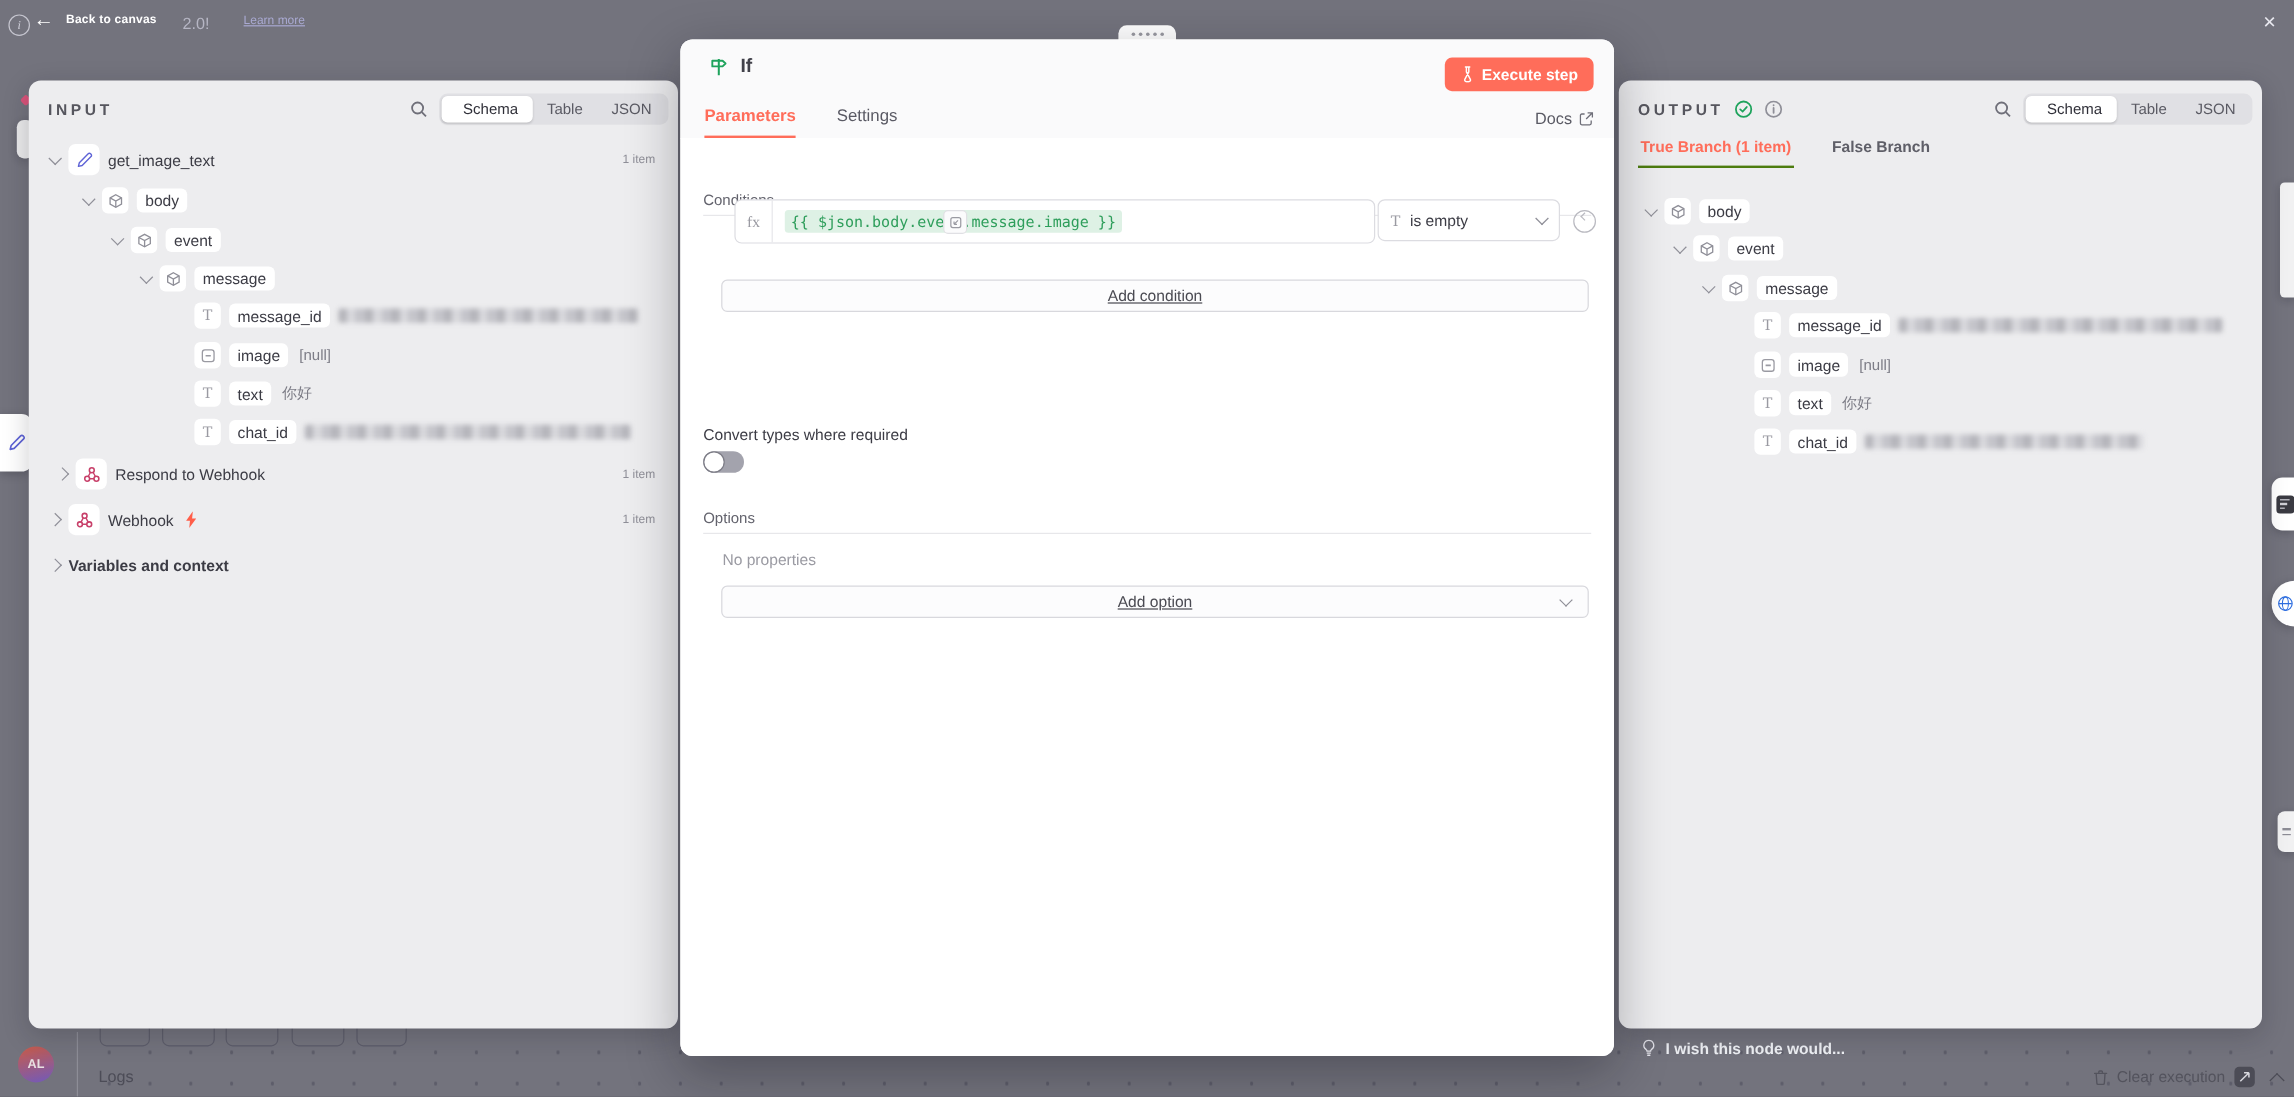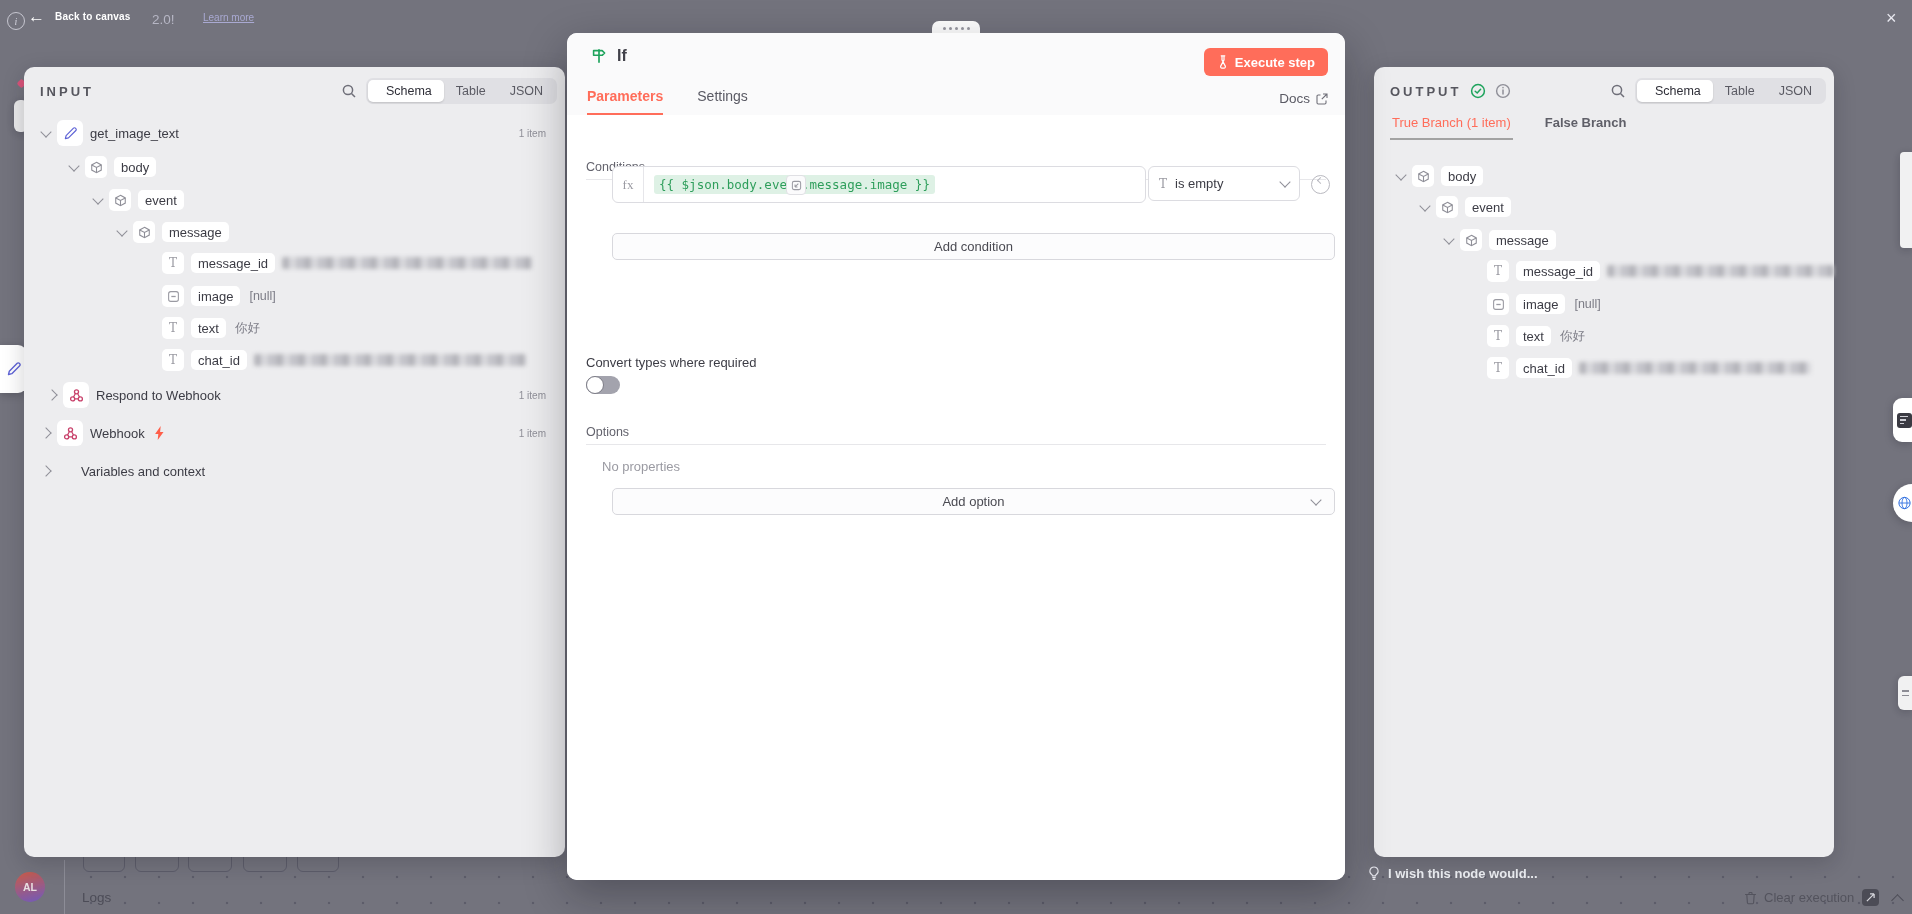--- a/index.html
+++ b/index.html
@@ -13,21 +13,21 @@
   .back-label{font-size:10px;font-weight:700;letter-spacing:.2px;}
   .close-x{position:absolute;left:1886px;top:8px;font-size:18px;color:#e9e9f0;cursor:pointer;}
   .info-circ{position:absolute;left:7px;top:12px;width:16px;height:16px;border:1.4px solid rgba(225,225,235,.75);border-radius:50%;color:rgba(225,225,235,.85);font-size:10px;display:flex;align-items:center;justify-content:center;font-family:"Liberation Serif",serif;font-style:italic;}
   .dotgrid{position:absolute;left:66px;top:856px;width:1846px;height:58px;background-image:radial-gradient(circle,rgba(42,42,62,.30) 1.4px,transparent 1.6px);background-size:34px 26px;background-position:8px 8px;}
   .ghostbtn{position:absolute;top:848px;height:22px;border:1.5px solid rgba(52,52,72,.35);border-radius:6px;z-index:1;}
   
   .peek{position:absolute;background:#fff;box-shadow:0 2px 8px rgba(20,20,30,.25);z-index:1;}
   
   .panel{position:absolute;top:67px;height:790px;background:#ededef;border-radius:10px;box-shadow:0 6px 22px rgba(18,18,28,.20);z-index:2;}
   #input-panel{left:24px;width:541px;}
-  #output-panel{left:1349px;width:460px;margin-left:25px;}
+  #output-panel{left:1349px;width:536px;}
   .phead{position:absolute;top:10px;left:16px;right:8px;height:28px;display:flex;align-items:center;gap:9px;}
   .ptitle{font-size:13px;font-weight:700;letter-spacing:3px;color:#56565e;}
   .spacer{flex:1;}
   .tg{display:flex;background:#e0e0e4;border-radius:7px;padding:2px;}
   .tg .t{padding:4px 12px;font-size:12.5px;color:#5a5a63;border-radius:5px;cursor:pointer;white-space:nowrap;}
   .tg .t.active{background:#fff;color:#2f2f38;box-shadow:0 1px 2px rgba(0,0,0,.14);padding-left:18px;}
   .hicon{display:flex;align-items:center;justify-content:center;}
   
   .trow{position:absolute;left:0;right:0;height:24px;display:flex;align-items:center;gap:7px;}
   .cv{width:7px;height:7px;border-right:1.6px solid #8f8f98;border-bottom:1.6px solid #8f8f98;display:inline-block;flex:none;}
@@ -37,21 +37,21 @@
   .ib.big{width:26px;height:26px;border-radius:6px;}
   .tglyph{font-family:"DejaVu Serif",serif;font-size:12px;color:#9a9aa2;}
   .np{background:#fff;border-radius:5px;padding:2.5px 7px;font-size:13px;color:#3c3c45;white-space:nowrap;}
   .nname{font-size:13px;color:#3c3c45;white-space:nowrap;}
   .tv{font-size:12.5px;color:#7c7c86;margin-left:2px;white-space:nowrap;}
   .redact{height:12px;border-radius:2px;background:repeating-linear-gradient(90deg,#b5b5bb 0 7px,#d8d8dc 7px 14px,#c4c4ca 14px 22px);filter:blur(2px);display:inline-block;}
   .cnt{position:absolute;right:19px;font-size:10px;color:#8f8f98;}
   
   .btabs{position:absolute;top:48px;left:16px;display:flex;gap:30px;}
   .btab{font-size:13px;color:#5f5f68;padding:0 2px 8px 2px;cursor:pointer;white-space:nowrap;font-weight:bold;}
-  .btab.active{color:#ff6d5a;font-weight:400;border-bottom:2px solid #a3a3a3;}
+  .btab.active{color:#ff6d5a;font-weight:700;border-bottom:2px solid #4d7c0f;}
   
   #ndv{position:absolute;left:567px;top:33px;width:778px;height:847px;background:#fff;border-radius:10px;box-shadow:0 14px 44px rgba(12,12,22,.32);z-index:3;}
   .drag-tab{position:absolute;left:932px;top:21px;width:48px;height:14px;background:#fff;border-radius:7px 7px 0 0;z-index:3;display:flex;align-items:center;justify-content:center;gap:3px;}
   .drag-tab i{width:3px;height:3px;border-radius:50%;background:#9a9aa2;}
   .mhead{position:absolute;top:0;left:0;right:0;height:82px;background:#fafafb;border-bottom:1px solid #e4e4e8;border-radius:10px 10px 0 0;}
   .mtitle-row{position:absolute;left:23px;top:14px;display:flex;align-items:center;gap:9px;}
   .mtitle{font-size:16px;font-weight:600;color:#41414a;}
   .exec-btn{position:absolute;right:17px;top:15px;height:28px;padding:0 13px;background:#ff6d5a;border:none;border-radius:6px;color:#fff;font-size:13px;font-weight:600;display:flex;align-items:center;gap:6px;cursor:pointer;font-family:inherit;}
   .mtabs{position:absolute;left:20px;bottom:0;display:flex;gap:34px;}
   .mtab{font-size:14px;color:#5a5a64;padding-bottom:9px;cursor:pointer;}
@@ -61,21 +61,21 @@
   .sec-label{position:absolute;left:19px;font-size:12.5px;color:#63636d;}
   .hr{position:absolute;left:19px;right:19px;height:1px;background:#e7e7ea;}
   .exprbox{position:absolute;left:45px;top:51px;width:532px;height:35px;border:1px solid #dcdce1;border-radius:6px;background:#fff;display:flex;align-items:center;}
   .fx{width:30px;align-self:stretch;border-right:1px solid #e6e6ea;display:flex;align-items:center;justify-content:center;font-family:"Liberation Serif",serif;font-size:13px;color:#9a9aa2;}
   .expr{margin-left:10px;font-family:"DejaVu Sans Mono",monospace;font-size:12.5px;color:#2e9e5b;background:#def1e5;padding:2px 5px;border-radius:3px;white-space:pre;}
   .expr-open{position:absolute;right:539px;top:60px;width:18px;height:18px;border:1px solid #e0e0e4;border-radius:4px;background:#fbfbfc;display:flex;align-items:center;justify-content:center;cursor:pointer;}
   .opbox{position:absolute;left:581px;top:51px;width:152px;height:35px;border:1px solid #dcdce1;border-radius:6px;background:#fff;display:flex;align-items:center;padding:0 10px;box-sizing:border-box;gap:8px;cursor:pointer;}
   .opbox .optxt{font-size:13px;color:#3c3c45;}
   .circ-btn{position:absolute;left:744px;top:60px;width:17px;height:17px;border:1.6px solid #b9b9c0;border-radius:50%;cursor:pointer;}
   .circ-btn:after{content:"";position:absolute;left:6px;top:2px;width:4px;height:4px;border-left:1.6px solid #b9b9c0;border-bottom:1.6px solid #b9b9c0;transform:rotate(45deg);}
-  .wide-btn{position:absolute;left:45px;width:723px;height:27px;border:1px solid #d8d8dd;border-radius:5px;background:#fcfcfd;font-size:13px;color:#4a4a52;display:flex;align-items:center;justify-content:center;cursor:pointer;font-family:inherit;}
+  .wide-btn{position:absolute;left:34px;width:723px;height:27px;border:1px solid #d8d8dd;border-radius:5px;background:#fcfcfd;font-size:13px;color:#4a4a52;display:flex;align-items:center;justify-content:center;cursor:pointer;font-family:inherit;text-decoration:underline;}
   .convert-label{position:absolute;left:19px;top:240px;font-size:13px;color:#3c3c45;}
   .toggle{position:absolute;left:19px;top:261px;width:34px;height:18px;border-radius:9px;background:#a3a3ad;cursor:pointer;}
   .toggle .knob{position:absolute;left:0px;top:0px;width:18px;height:18px;border-radius:50%;background:#fff;border:1.5px solid #7c7c86;box-sizing:border-box;}
   .noprops{position:absolute;left:35px;top:344px;font-size:13px;color:#9a9aa2;}
   .addopt-chev{position:absolute;right:14px;top:10px;}
   
   .vdiv{position:absolute;left:64px;top:860px;width:1px;height:54px;background:rgba(235,235,245,.22);}
   .avatar{position:absolute;left:15px;top:872px;width:30px;height:30px;border-radius:50%;background:linear-gradient(165deg,#c95a4f 10%,#7a58b5 90%);display:flex;align-items:center;justify-content:center;color:#f3e9ea;font-size:10.5px;font-weight:700;opacity:.92;}
   .logs-label{position:absolute;left:82px;top:890px;font-size:13.5px;color:#4c4c57;}
   .wish{position:absolute;left:1368px;top:866px;display:flex;align-items:center;gap:8px;color:#eef0f4;font-size:13px;font-weight:600;}
@@ -255,21 +255,21 @@
       </span>
       <span class="nname">Webhook</span>
       <svg width="11" height="14" viewBox="0 0 10 14" style="margin-left:2px;">
           <path d="M6.2 0 0.6 7.9h3.2L3.2 14l5.8-8H5.6z" fill="#ff5e49"></path>
         </svg>
       <span class="cnt">1 item</span>
     </div>
 
     <div class="trow" style="top:392px;padding-left:18px;">
       <span class="cv right"></span>
-      <span class="nname" style="margin-left:24px;">Variables and context</span>
+      <span class="nname" style="margin-left:0;font-weight:bold;">Variables and context</span>
     </div>
   </div>
 
   <div class="drag-tab">
       <i></i>
       <i></i>
       <i></i>
       <i></i>
       <i></i>
     </div>

